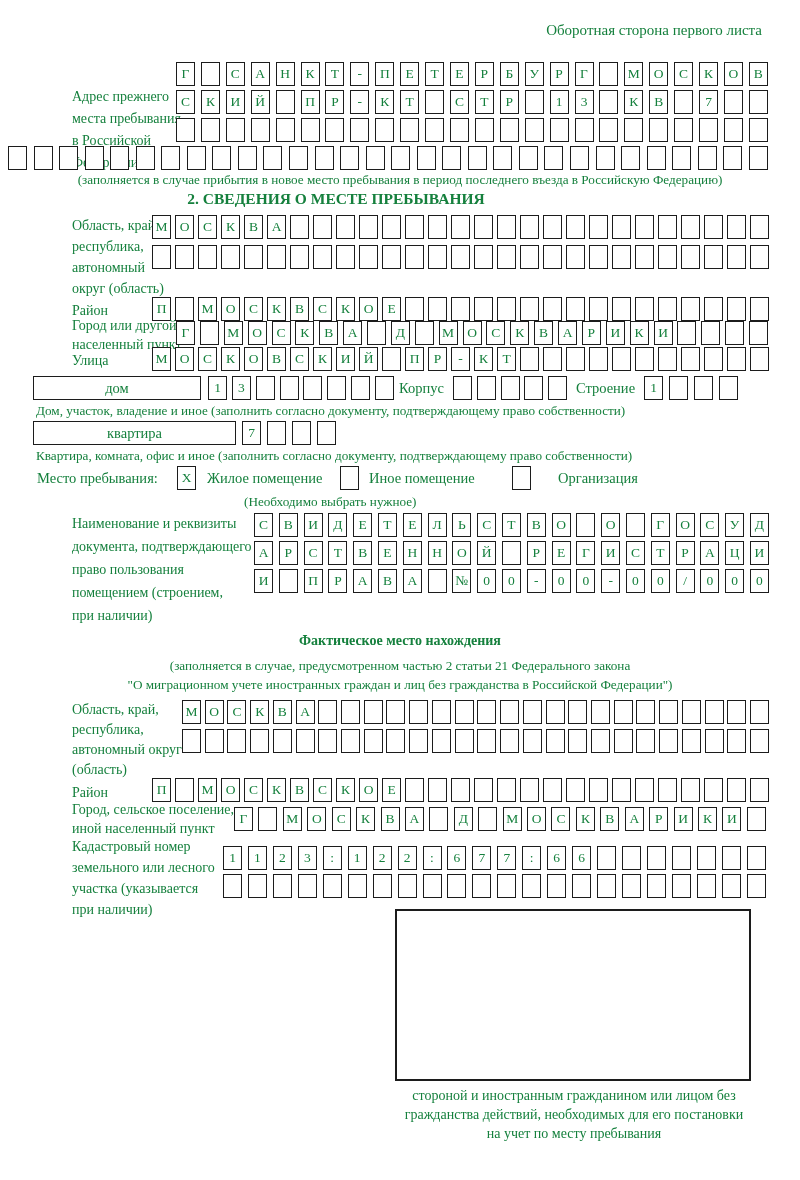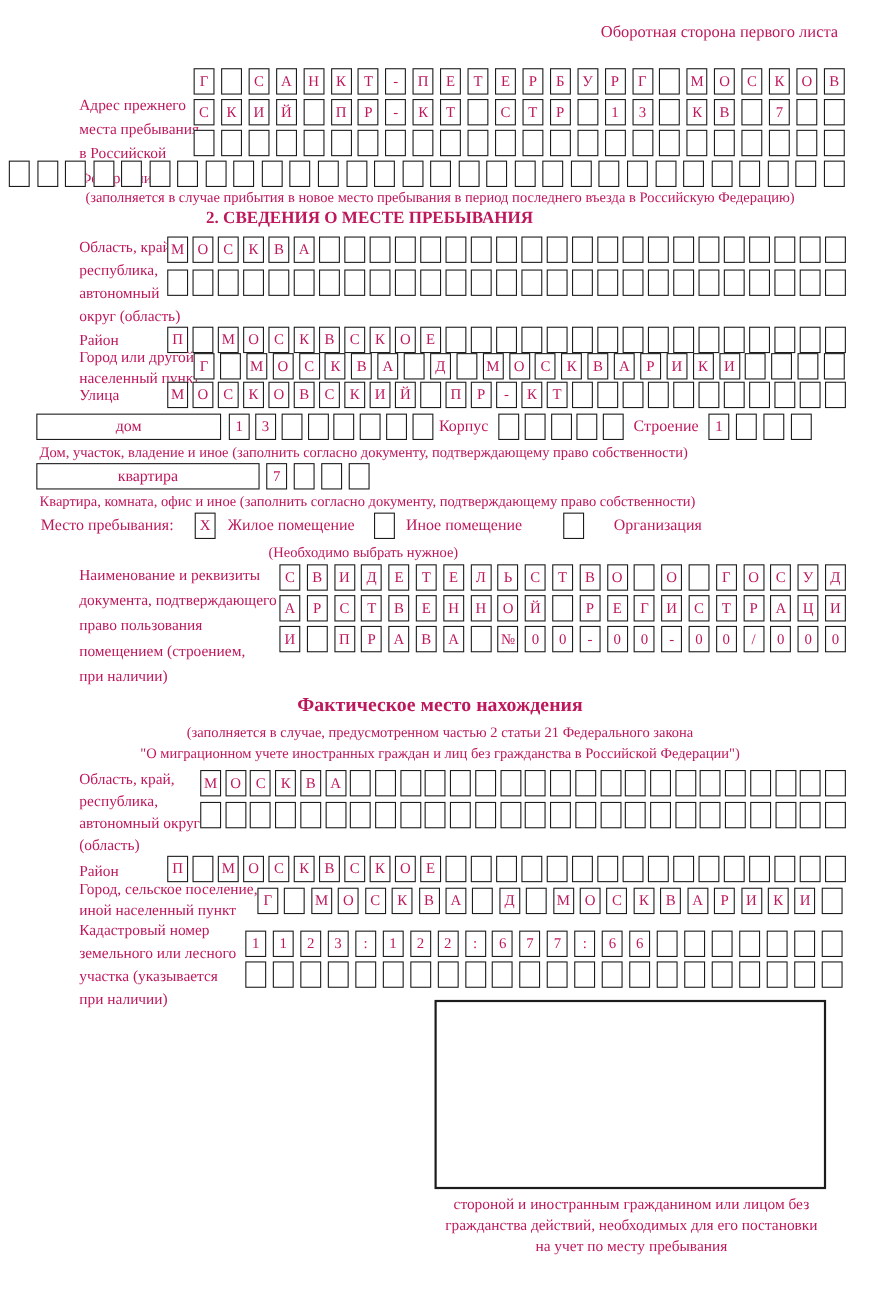--- a/index.html
+++ b/index.html
@@ -1,16 +1,16 @@
 <!DOCTYPE html>
 <html><head>
 <meta charset="utf-8">
 <style>
   html,body{margin:0;padding:0;background:#fff;}
-  .page{position:relative;width:800px;height:1180px;background:#ffffff;color:#be185d;
+  .page{position:relative;width:800px;height:1180px;background:#ffffff;color:#15803d;
         font-family:"Liberation Serif","DejaVu Serif",serif;overflow:hidden;}
   .abs{position:absolute;}
   .cellrow{position:absolute;display:flex;justify-content:space-between;height:24px;}
   .cell{flex:0 0 19px;width:19px;height:24px;border:1.7px solid #1c1c1c;box-sizing:border-box;
         display:flex;align-items:center;justify-content:center;font-size:13.5px;line-height:1;
         background:#fff;}
   .box{position:absolute;border:1.7px solid #1c1c1c;box-sizing:border-box;height:24px;
        display:flex;align-items:center;justify-content:center;font-size:14.5px;background:#fff;}
   .lbl{position:absolute;font-size:14px;line-height:21px;}
   .txt{position:absolute;font-size:14.5px;line-height:17px;}
@@ -422,21 +422,21 @@
       <span class="cell">0</span>
       <span class="cell">-</span>
       <span class="cell">0</span>
       <span class="cell">0</span>
       <span class="cell">/</span>
       <span class="cell">0</span>
       <span class="cell">0</span>
       <span class="cell">0</span>
     </div>
 
-  <div class="txt center bold" style="left:0;top:632px;width:800px;font-size:18px;">Фактическое место нахождения</div>
+  <div class="txt center bold" style="left:0;top:632px;width:800px;font-size:14px;">Фактическое место нахождения</div>
   <div class="cap center" style="left:0;top:656px;width:800px;line-height:19px;">
       <div>(заполняется в случае, предусмотренном частью 2 статьи 21 Федерального закона</div>
       <div>"О миграционном учете иностранных граждан и лиц без гражданства в Российской Федерации")</div>
     </div>
 
   <div class="lbl" style="left:72px;top:700px;width:130px;line-height:20px;">
       <div>Область, край,</div>
       <div>республика,</div>
       <div>автономный округ</div>
       <div>(область)</div>

